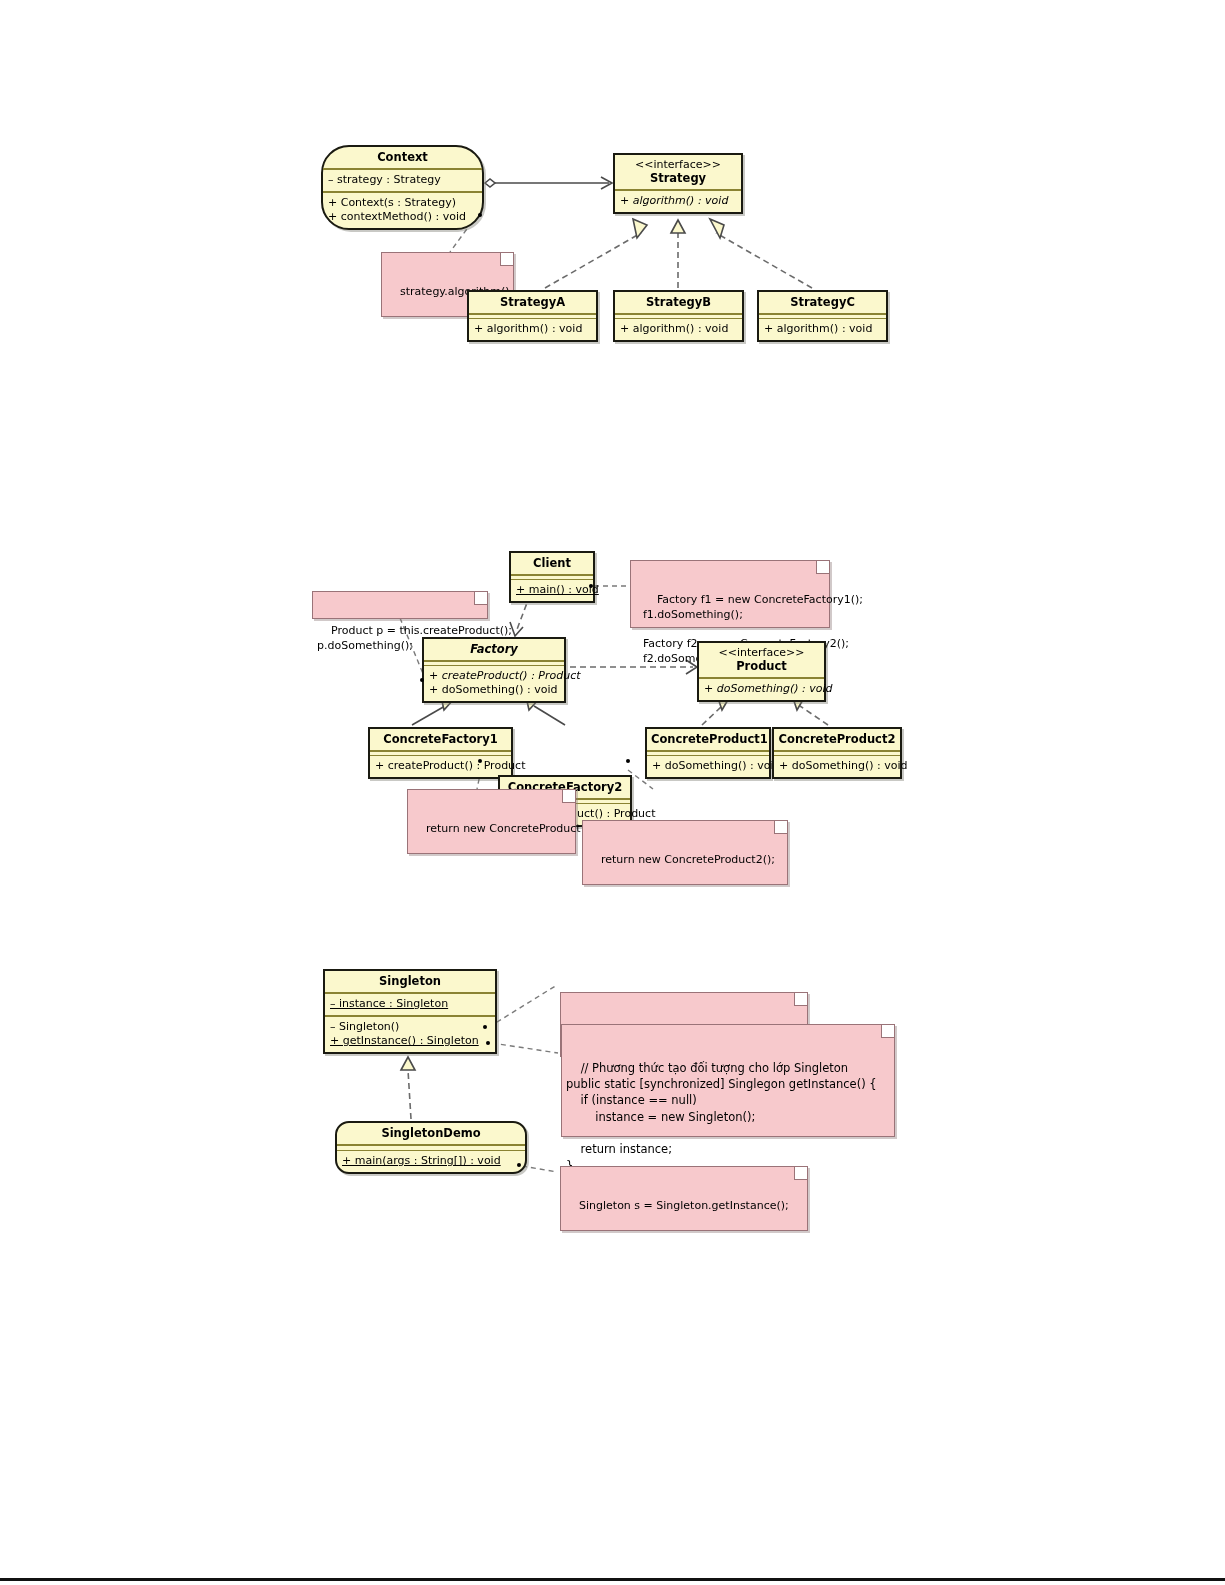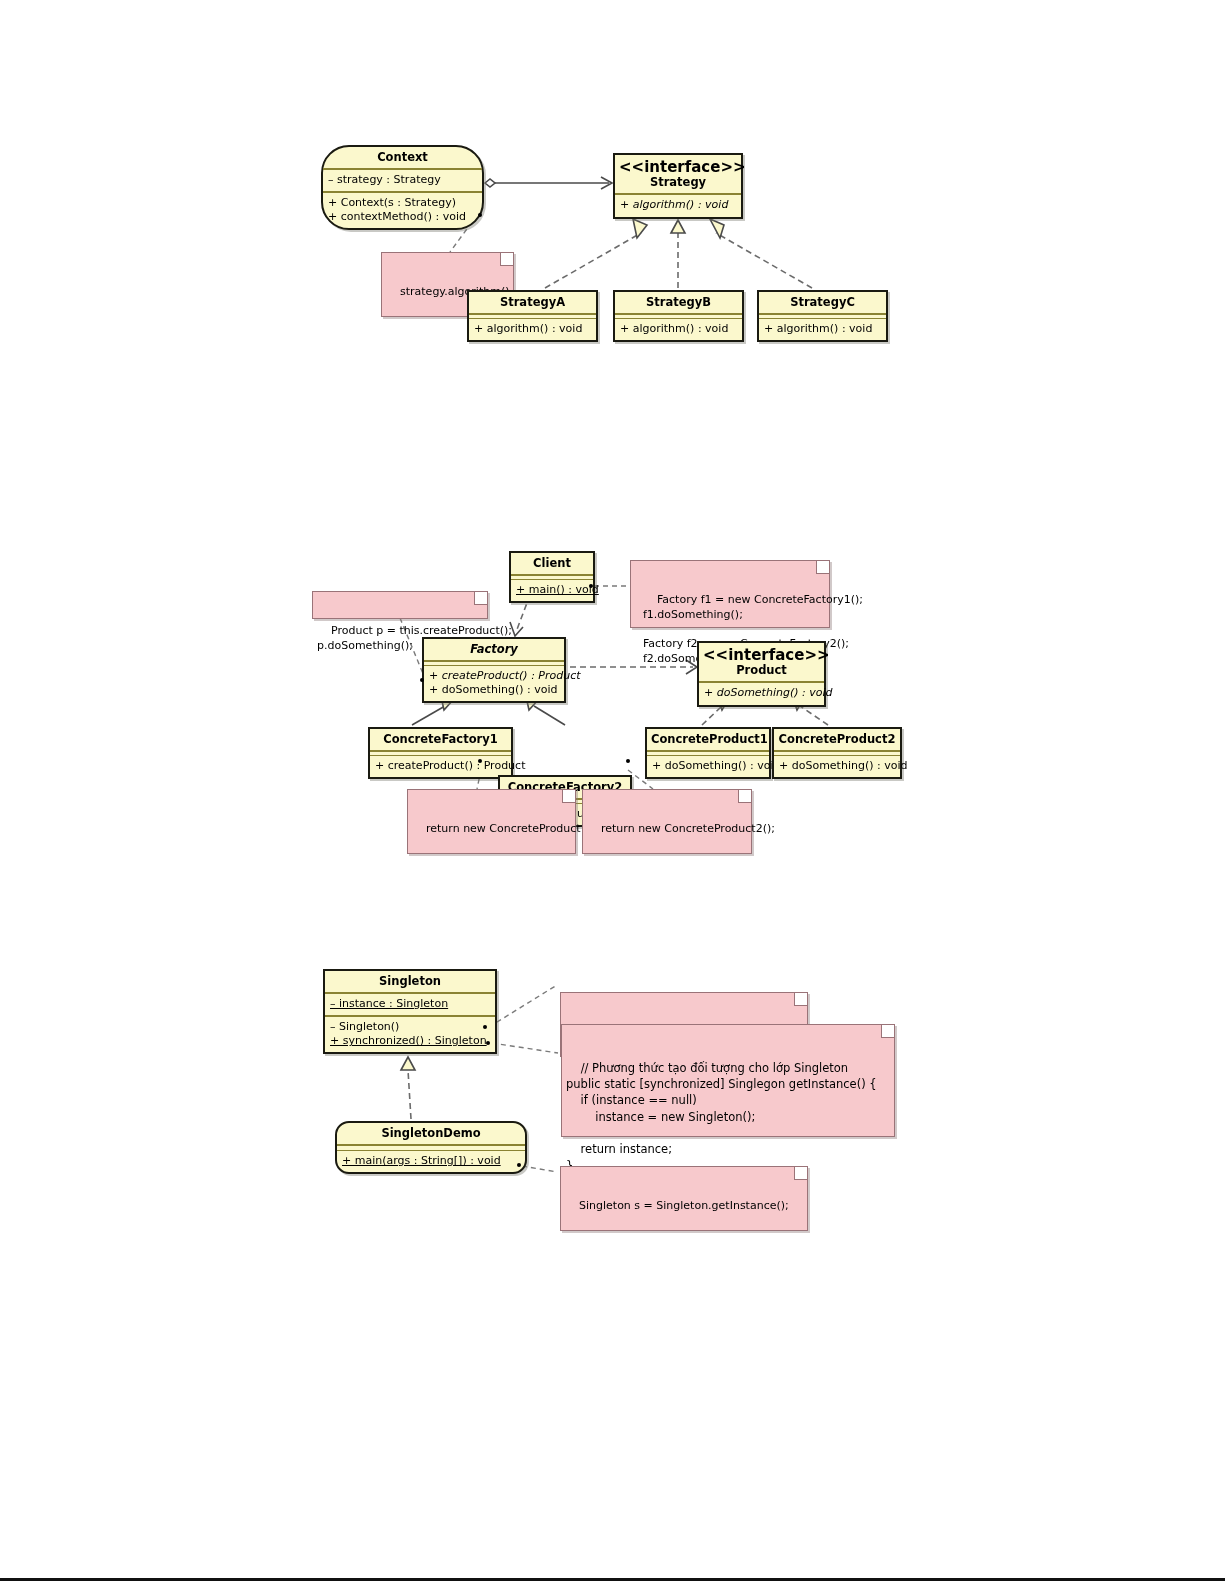--- a/index.html
+++ b/index.html
@@ -42,22 +42,22 @@
     text-align: center;
     font-weight: bold;
     font-size: 11.5px;
     color: #000;
     padding: 4px 4px 4px 4px;
     line-height: 1.15;
     white-space: nowrap;
   }
   .uml-class .cls-name .stereotype {
     display: block;
-    font-weight: bold;
-    font-size: 15px;
+    font-weight: normal;
+    font-size: 11px;
   }
   .uml-class .sep {
     height: 0;
     border-top: 2px solid #8a8333;
   }
   .uml-class .sep.thin {
     border-top: 1px solid #8a8333;
   }
   .uml-class .compartment {
     padding: 3px 5px 4px 5px;
@@ -367,40 +367,40 @@
     <div class="compartment">
       <div class="member">+ doSomething() : void</div>
     </div>
   </div>
 
   <div class="uml-note" style="left:407px; top:789px; width:169px;">
     <span class="fold"></span>
     <span>return new ConcreteProduct1();</span>
   </div>
 
-  <div class="uml-note" style="left:582px; top:789px; width:170px;">
+  <div class="uml-note" style="left:582px; top:820px; width:206px;">
     <span class="fold"></span>
     <span>return new ConcreteProduct2();</span>
   </div>
 
   <div class="uml-note" style="left:560px; top:992px; width:248px;">
     <span class="fold"></span>
     <span>Phương thức khởi tạo phải private</span>
   </div>
 
   <div class="uml-class" style="left:323px; top:969px; width:174px;">
     <div class="cls-name">Singleton</div>
     <div class="sep"></div>
     <div class="compartment">
       <div class="member static">– instance : Singleton</div>
     </div>
     <div class="sep"></div>
     <div class="compartment">
       <div class="member">– Singleton()</div>
-      <div class="member static">+ synchronized() : Singleton</div>
+      <div class="member static">+ getInstance() : Singleton</div>
     </div>
   </div>
   <div class="anchor-dot" style="left:483px; top:1025px;"></div>
   <div class="anchor-dot" style="left:486px; top:1041px;"></div>
 
   <div class="uml-note code" style="left:561px; top:1024px; width:334px; height:113px;">
     <span class="fold"></span>
     <span>// Phương thức tạo đối tượng cho lớp Singleton
 public static [synchronized] Singlegon getInstance() {
     if (instance == null)

